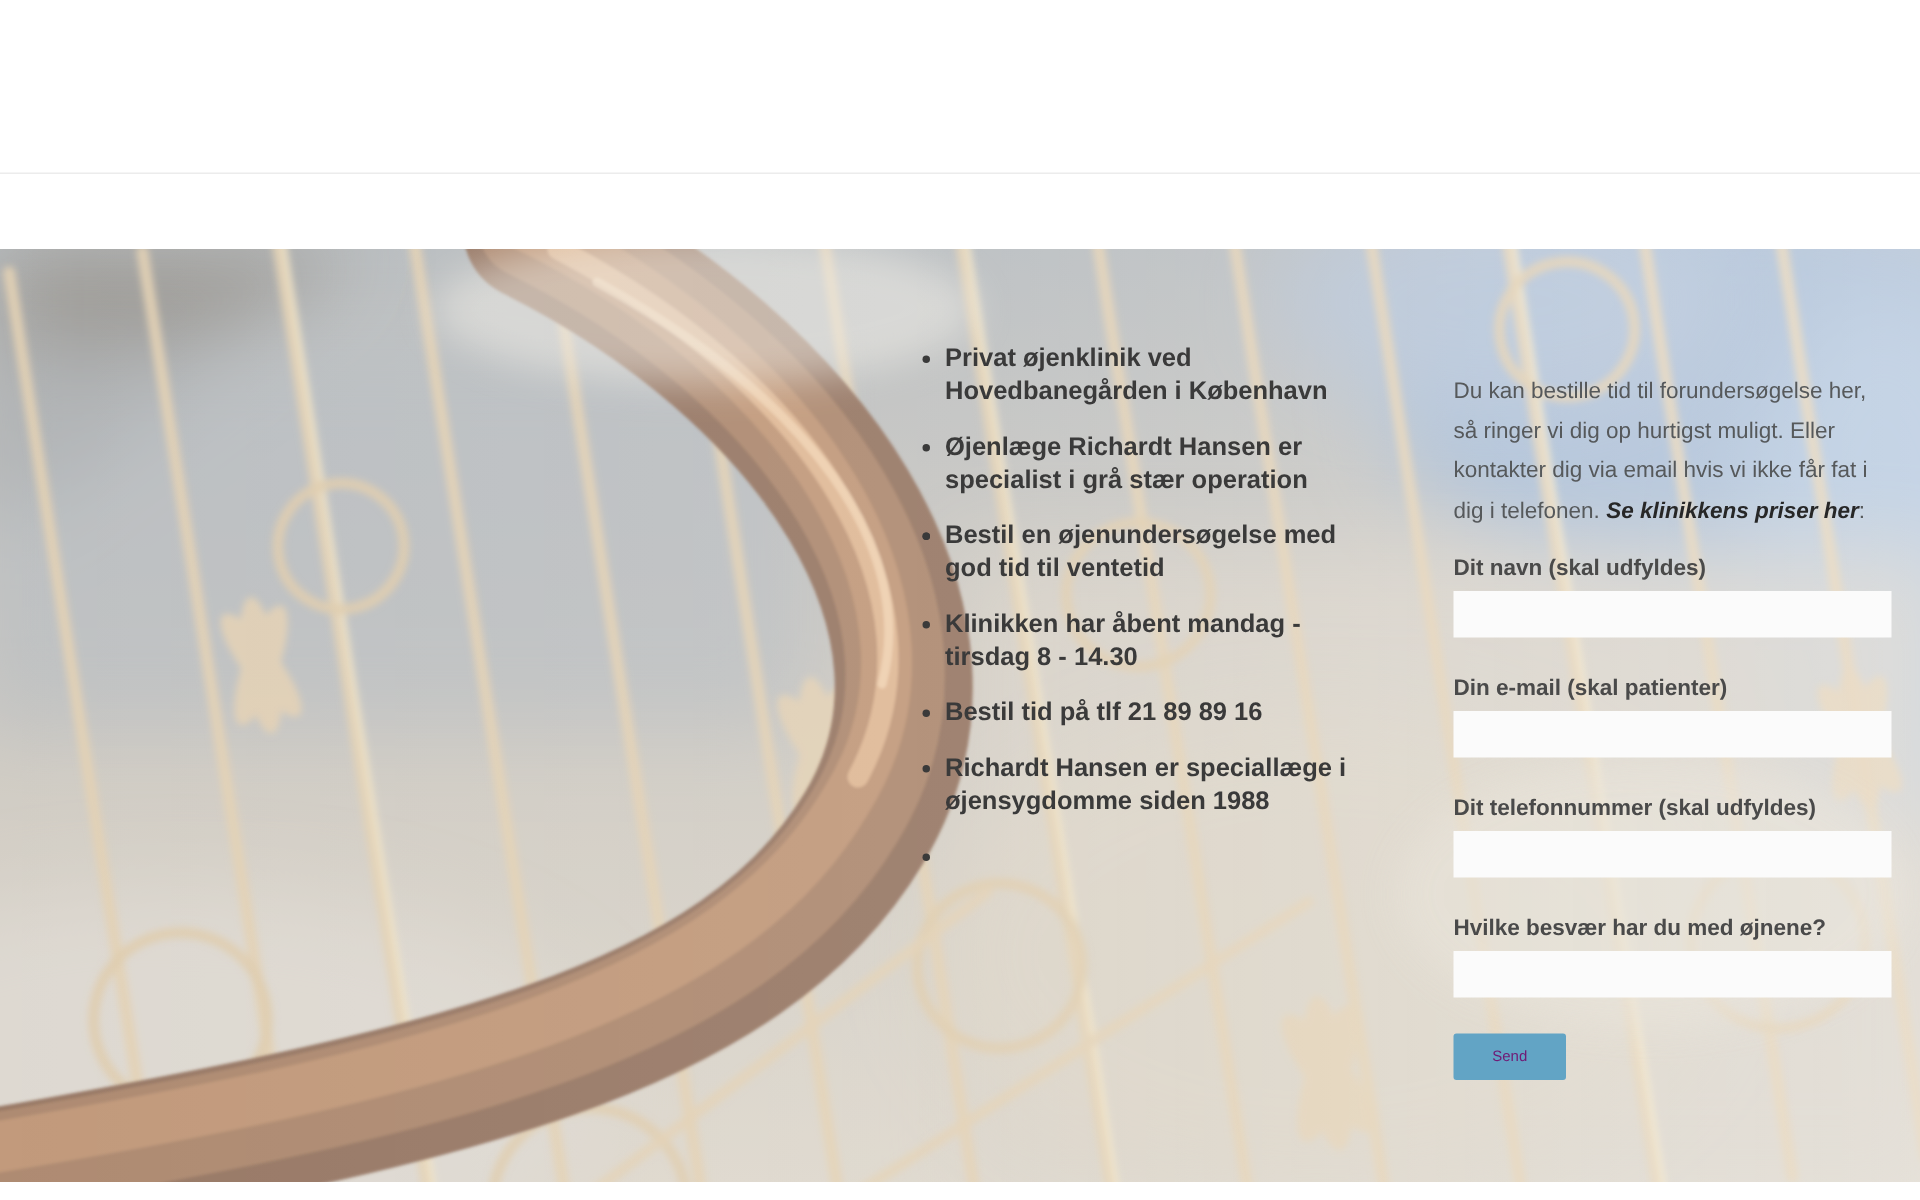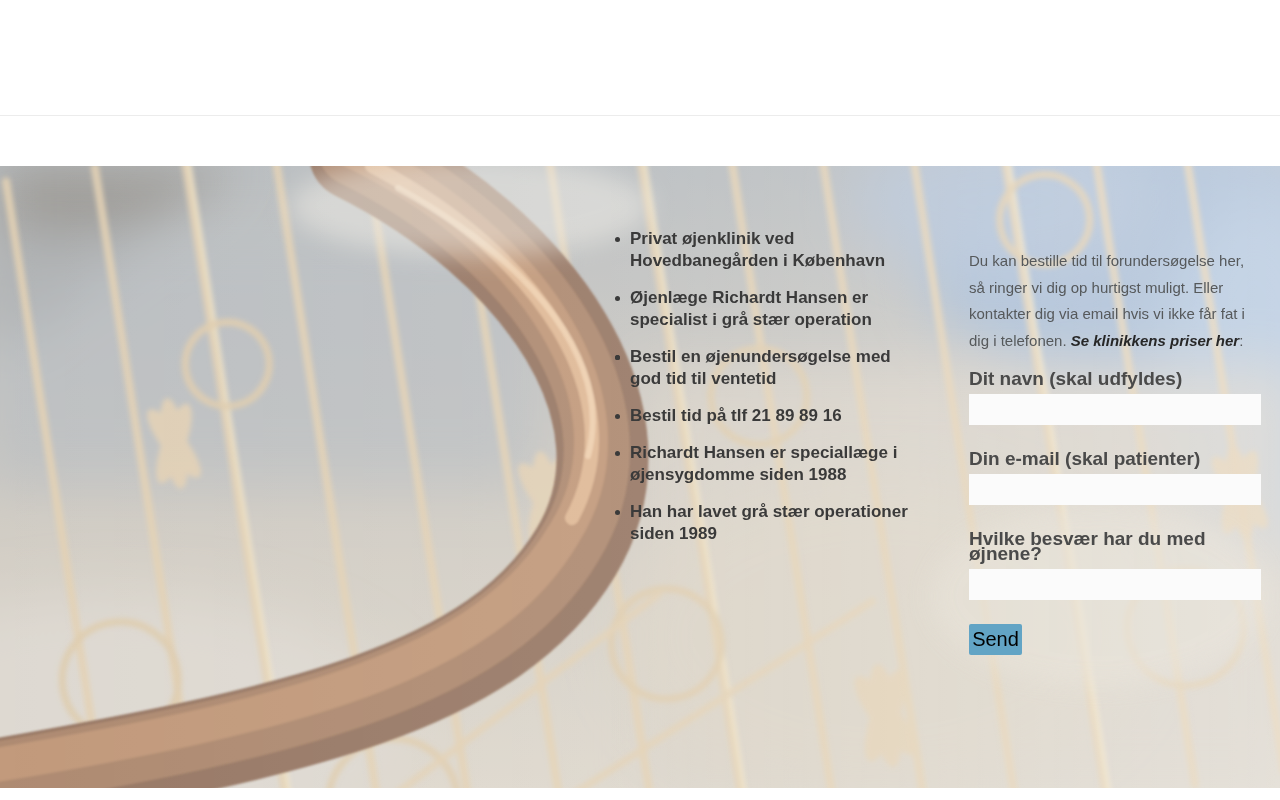--- a/index.html
+++ b/index.html
@@ -28,28 +28,28 @@
     border-radius:50%; background:#3a3a3a; }
 
   .right-col { position:absolute; left:969px; top:0; width:292px; height:622px; }
   .intro { position:absolute; top:50px; left:0; width:292px;
     font-size:15px; line-height:26.5px; color:#56595b;margin-top:32px; }
   .prices-link { font-weight:bold; font-style:italic; color:#272727; text-decoration:none; }
   .intro-suffix { color:#56595b; }
 
   .contact-form { position:absolute; top:205px; left:0; width:292px; }
   .field { margin-bottom:26px; }
-  .field label { display:block; font-size:19px; line-height:15px; font-weight:bold;
+  .field label { display:block; font-size:15px; line-height:15px; font-weight:bold;
     color:#4a4a4a; margin-bottom:8px; }
   .field input { display:block; width:292px; height:31px; border:none; outline:none;
     background:#fbfbfb; font-family:"Liberation Sans", sans-serif; font-size:15px;
     color:#333; padding:0 8px; }
-  .send-btn { display:inline-block; margin-top:-2px; width:53px; height:31px; border:none;
-    background:#62a4c5; color:#000000; font-family:"Liberation Sans", sans-serif;
-    font-size:20px; cursor:pointer; border-radius:2px; }
+  .send-btn { display:inline-block; margin-top:-2px; width:75px; height:31px; border:none;
+    background:#62a4c5; color:#701a75; font-family:"Liberation Sans", sans-serif;
+    font-size:10px; cursor:pointer; border-radius:2px; }
 
   .footer-strip { position:absolute; top:788px; left:0; width:1280px; height:12px; background:#fff; }
 </style>
 </head>
 <body>
 
 <div class="page">
 
   <header class="site-header"></header>
   <nav class="navbar"></nav>
@@ -169,41 +169,46 @@
       </svg>
     </div>
 
     <div class="hero-content">
 
       <ul class="bullets">
         <li><span class="dot"></span><span>Privat øjenklinik ved Hovedbanegården i København</span></li>
         <li><span class="dot"></span><span>Øjenlæge Richardt Hansen er specialist i grå stær operation</span></li>
         <li><span class="dot"></span></li>
         <li><span class="dot"></span><span>Bestil en øjenundersøgelse med god tid til ventetid</span></li>
+        <li><span class="dot"></span><span>Klinikken har åbent mandag - tirsdag 8 - 14.30</span></li>
         <li><span class="dot"></span><span>Bestil tid på tlf 21 89 89 16</span></li>
         <li><span class="dot"></span><span>Richardt Hansen er speciallæge i øjensygdomme siden 1988</span></li>
-        <li><span class="dot"></span><span>Han har lavet grå stær operationer siden 1989</span></li>
+        <li><span class="dot"></span></li>
       </ul>
 
       <div class="right-col">
 
         <p class="intro"><span>Du kan bestille tid til forundersøgelse her, så ringer vi dig op hurtigst muligt. Eller kontakter dig via email hvis vi ikke får fat i dig i telefonen. </span><a href="#" class="prices-link">Se klinikkens priser her</a><span class="intro-suffix">:</span></p>
 
         <form class="contact-form">
 
           <div class="field">
             <label>Dit navn (skal udfyldes)</label>
             <input type="text" value="" style="">
           </div>
 
           <div class="field">
             <label>Din e-mail (skal patienter)</label>
             <input type="text" value="" style="">
           </div>
 
+          <div class="field">
+            <label>Dit telefonnummer (skal udfyldes)</label>
+            <input type="text" value="" style="">
+          </div>
 
           <div class="field">
             <label>Hvilke besvær har du med øjnene?</label>
             <input type="text" value="" style="">
           </div>
 
           <button type="button" class="send-btn">Send</button>
         </form>
 
       </div>

